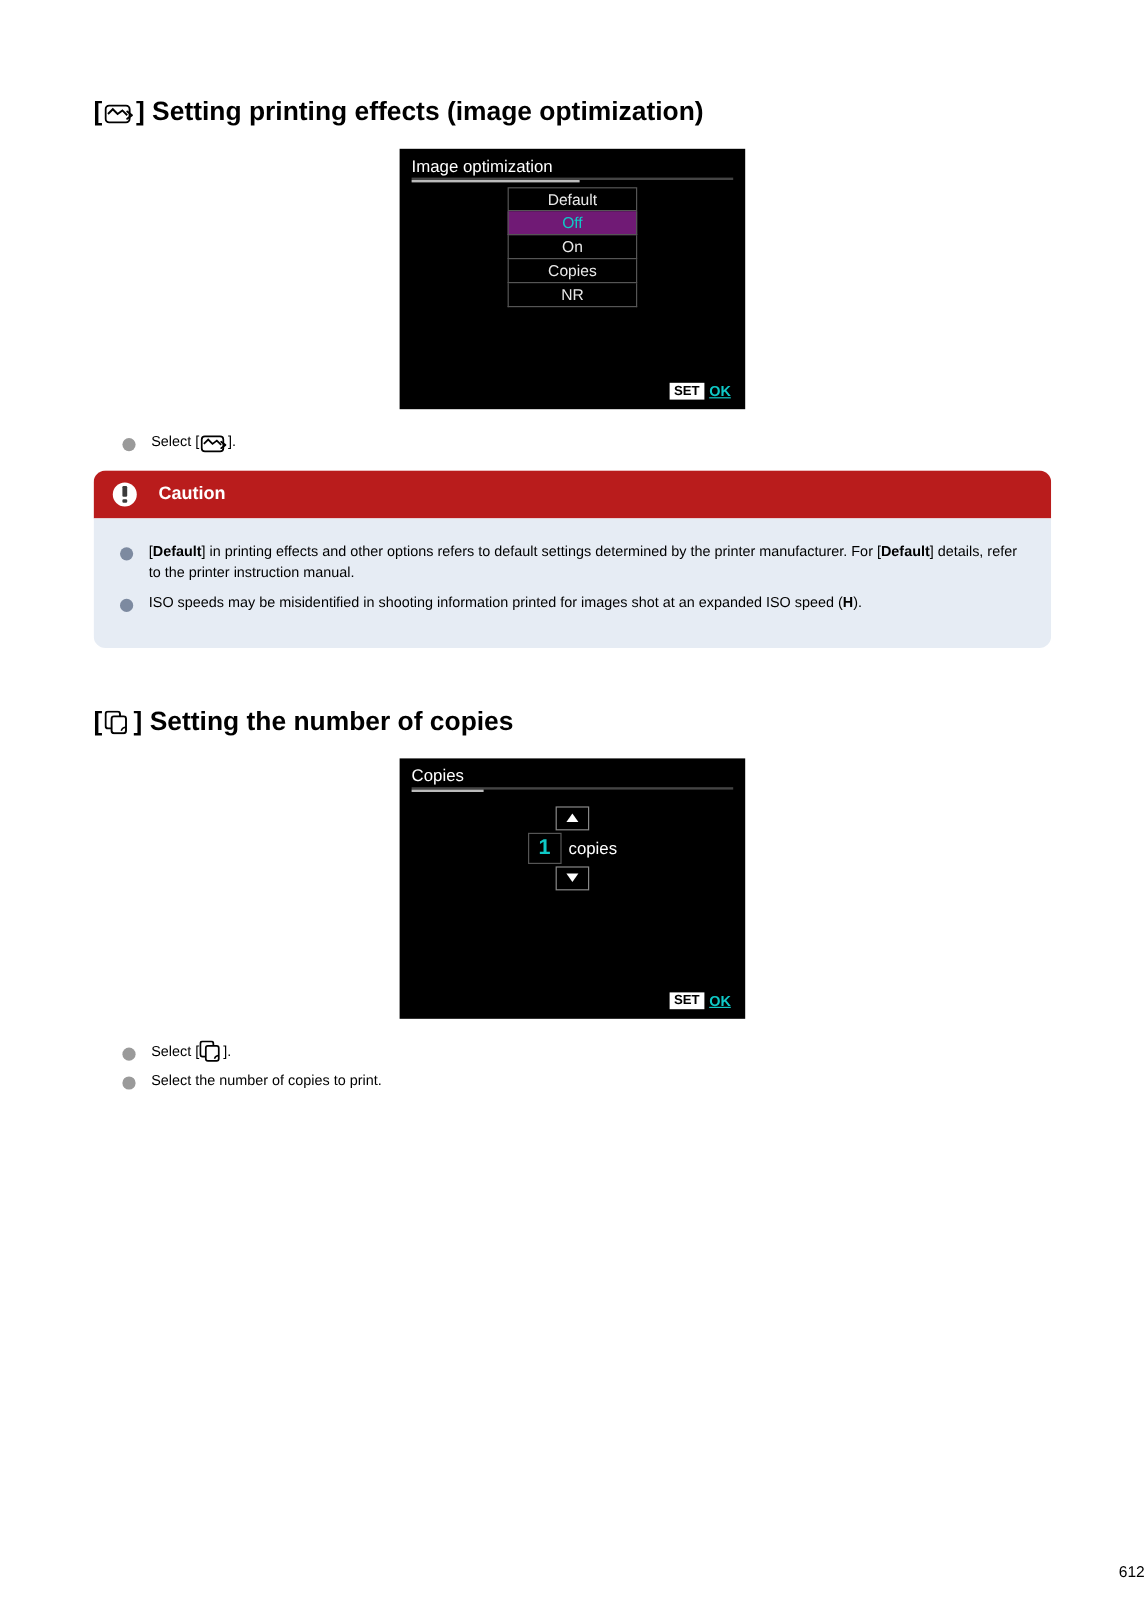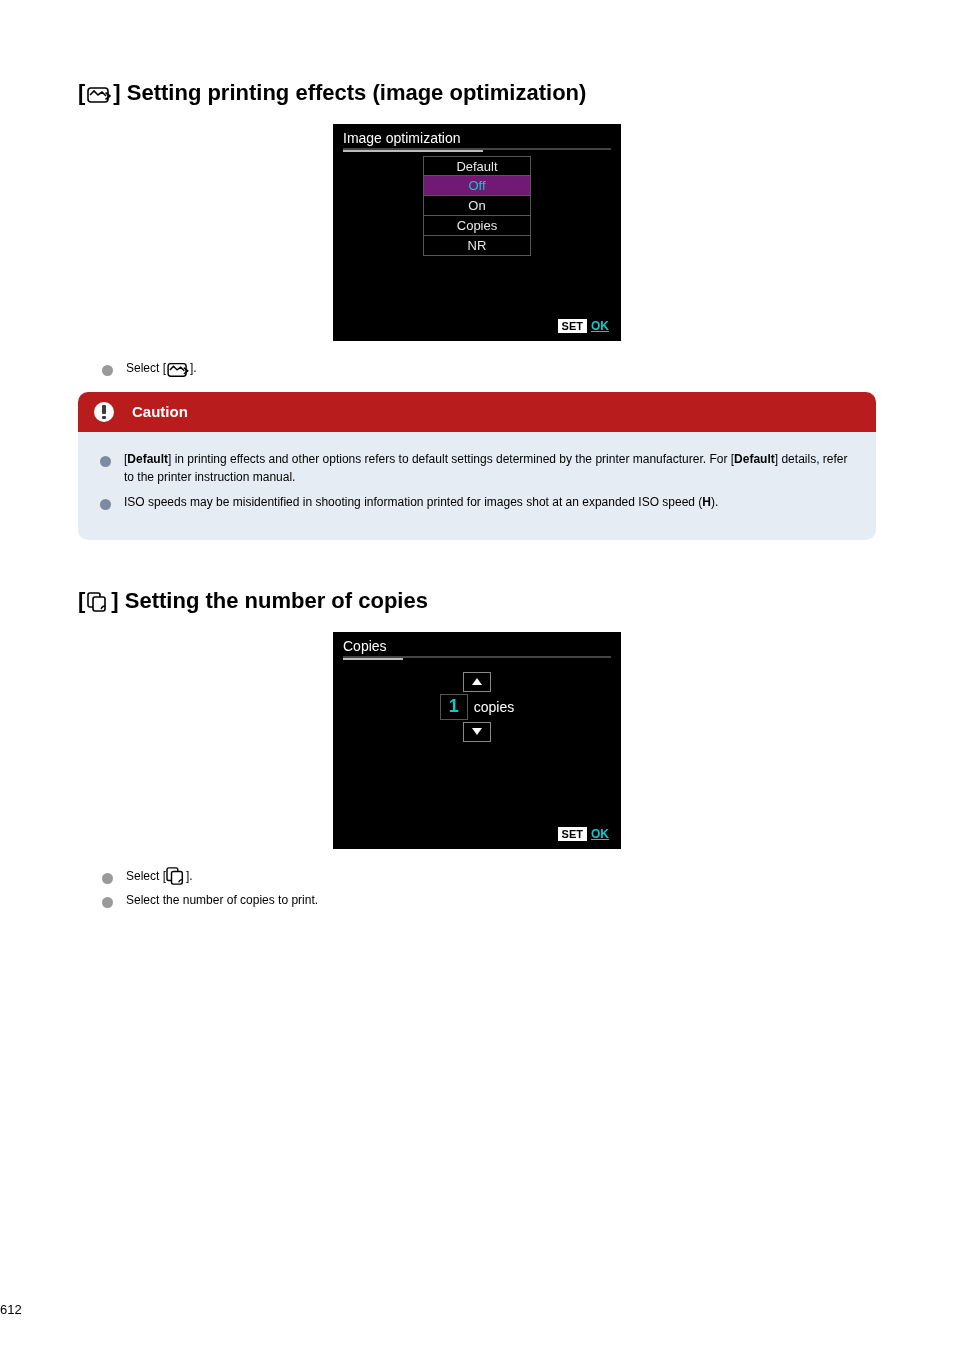--- a/index.html
+++ b/index.html
@@ -204,21 +204,21 @@
     width:0;height:0;border-left:5px solid transparent;border-right:5px solid transparent;border-bottom:7px solid #fff;
   }
   .tri-down {
     width:0;height:0;border-left:5px solid transparent;border-right:5px solid transparent;border-top:7px solid #fff;
   }
   .page-number {
     position: absolute;
     bottom: 28px;
     left: 0;
     right: 0;
-    text-align: left;
+    text-align: right;
     font-size: 13px;
     color: #000;
   }
   b { font-weight: bold; }
 </style>
 </head>
 <body>
 
 <div class="page">
 

